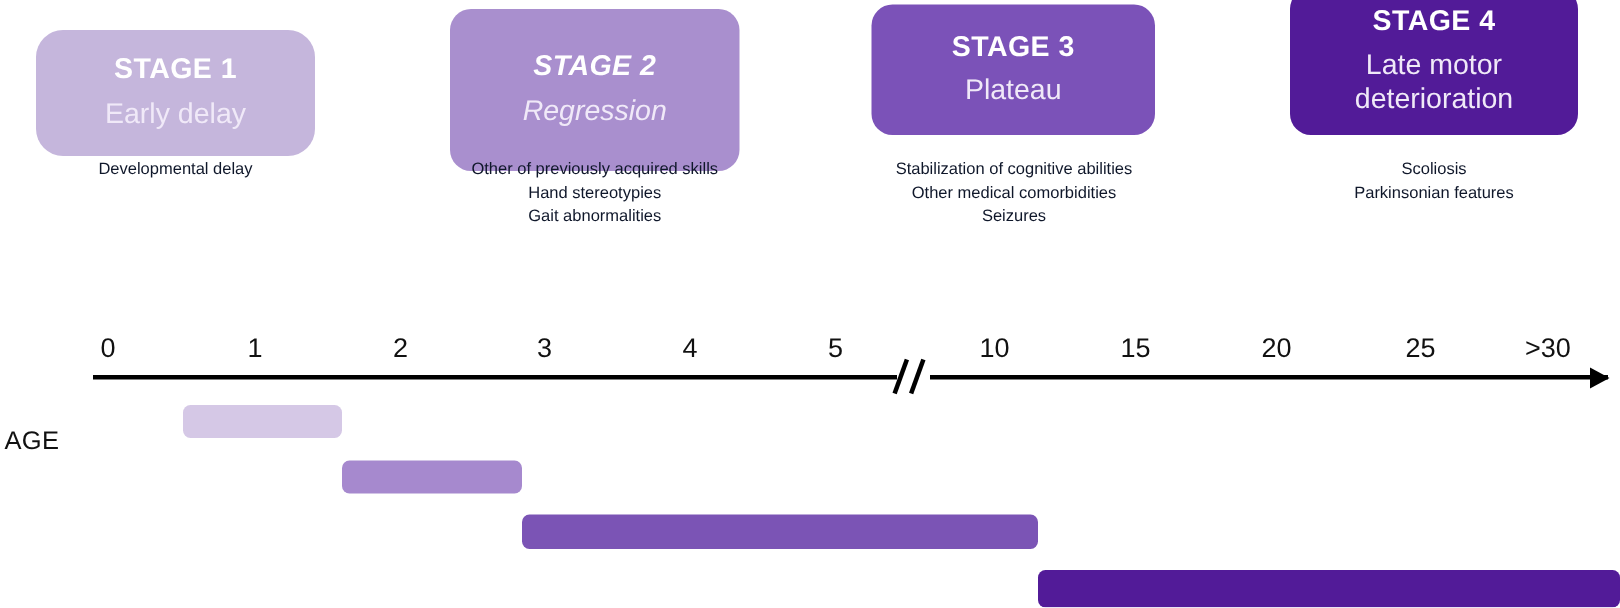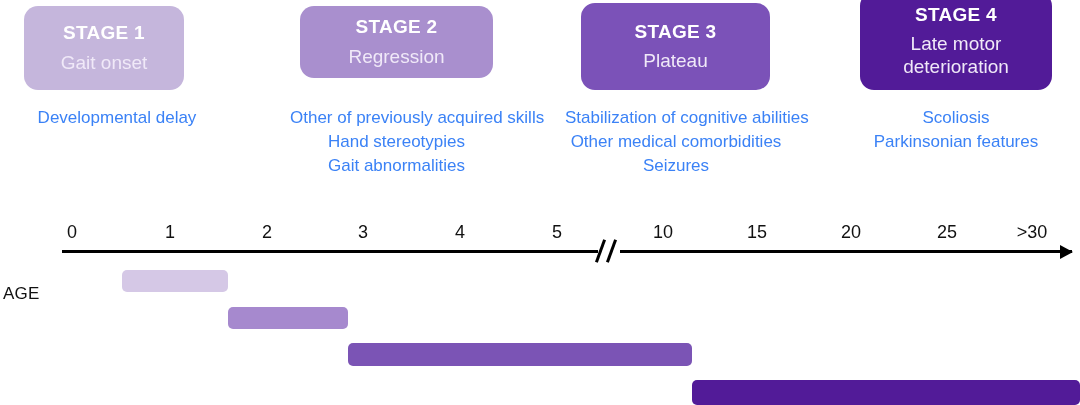--- a/index.html
+++ b/index.html
@@ -43,23 +43,23 @@
     font-size: 19px;
     font-weight: 400;
     margin-top: 7px;
     color: #f0e9f8;
   }
 
   
   .symptom-block {
     position: absolute;
     text-align: center;
-    font-size: 17px;
+    font-size: 11px;
     line-height: 1.42;
-    color: #3b82f6;
+    color: #0f172a;
   }
   .symptom-line { display: block; white-space: nowrap; }
 
   
   .age-label {
     position: absolute;
     font-size: 17px;
     font-weight: 400;
     color: #111111;
     letter-spacing: 0.2px;
@@ -97,25 +97,25 @@
   .duration-bar {
     position: absolute;
     border-radius: 5px;
   }
 </style>
 </head>
 <body>
 
 <div id="canvas">
 
-  <div class="stage-card" id="card-0" style="left: 24px; top: 6px; width: 160px; height: 84px; background: rgb(197, 182, 220);">
+  <div class="stage-card" id="card-0" style="left: 24px; top: 20px; width: 186px; height: 84px; background: rgb(197, 182, 220); border-radius: 18px;">
     <span class="stage-title">STAGE 1</span>
-    <span class="stage-subtitle">Gait onset</span>
+    <span class="stage-subtitle">Early delay</span>
   </div>
-  <div class="stage-card" id="card-1" style="left: 300px; top: 6px; width: 193px; height: 72px; background: rgb(169, 143, 206);">
+  <div class="stage-card" id="card-1" style="left: 300px; top: 6px; width: 193px; height: 108px; background: rgb(169, 143, 206); font-style: italic;">
     <span class="stage-title">STAGE 2</span>
     <span class="stage-subtitle">Regression</span>
   </div>
   <div class="stage-card" id="card-2" style="left: 581px; top: 3px; width: 189px; height: 87px; background: rgb(123, 82, 184); text-align: right;">
     <span class="stage-title">STAGE 3</span>
     <span class="stage-subtitle">Plateau</span>
   </div>
   <div class="stage-card" id="card-3" style="left: 860px; top: -8px; width: 192px; height: 98px; background: rgb(82, 27, 152);">
     <span class="stage-title">STAGE 4</span>
     <span class="stage-subtitle">

